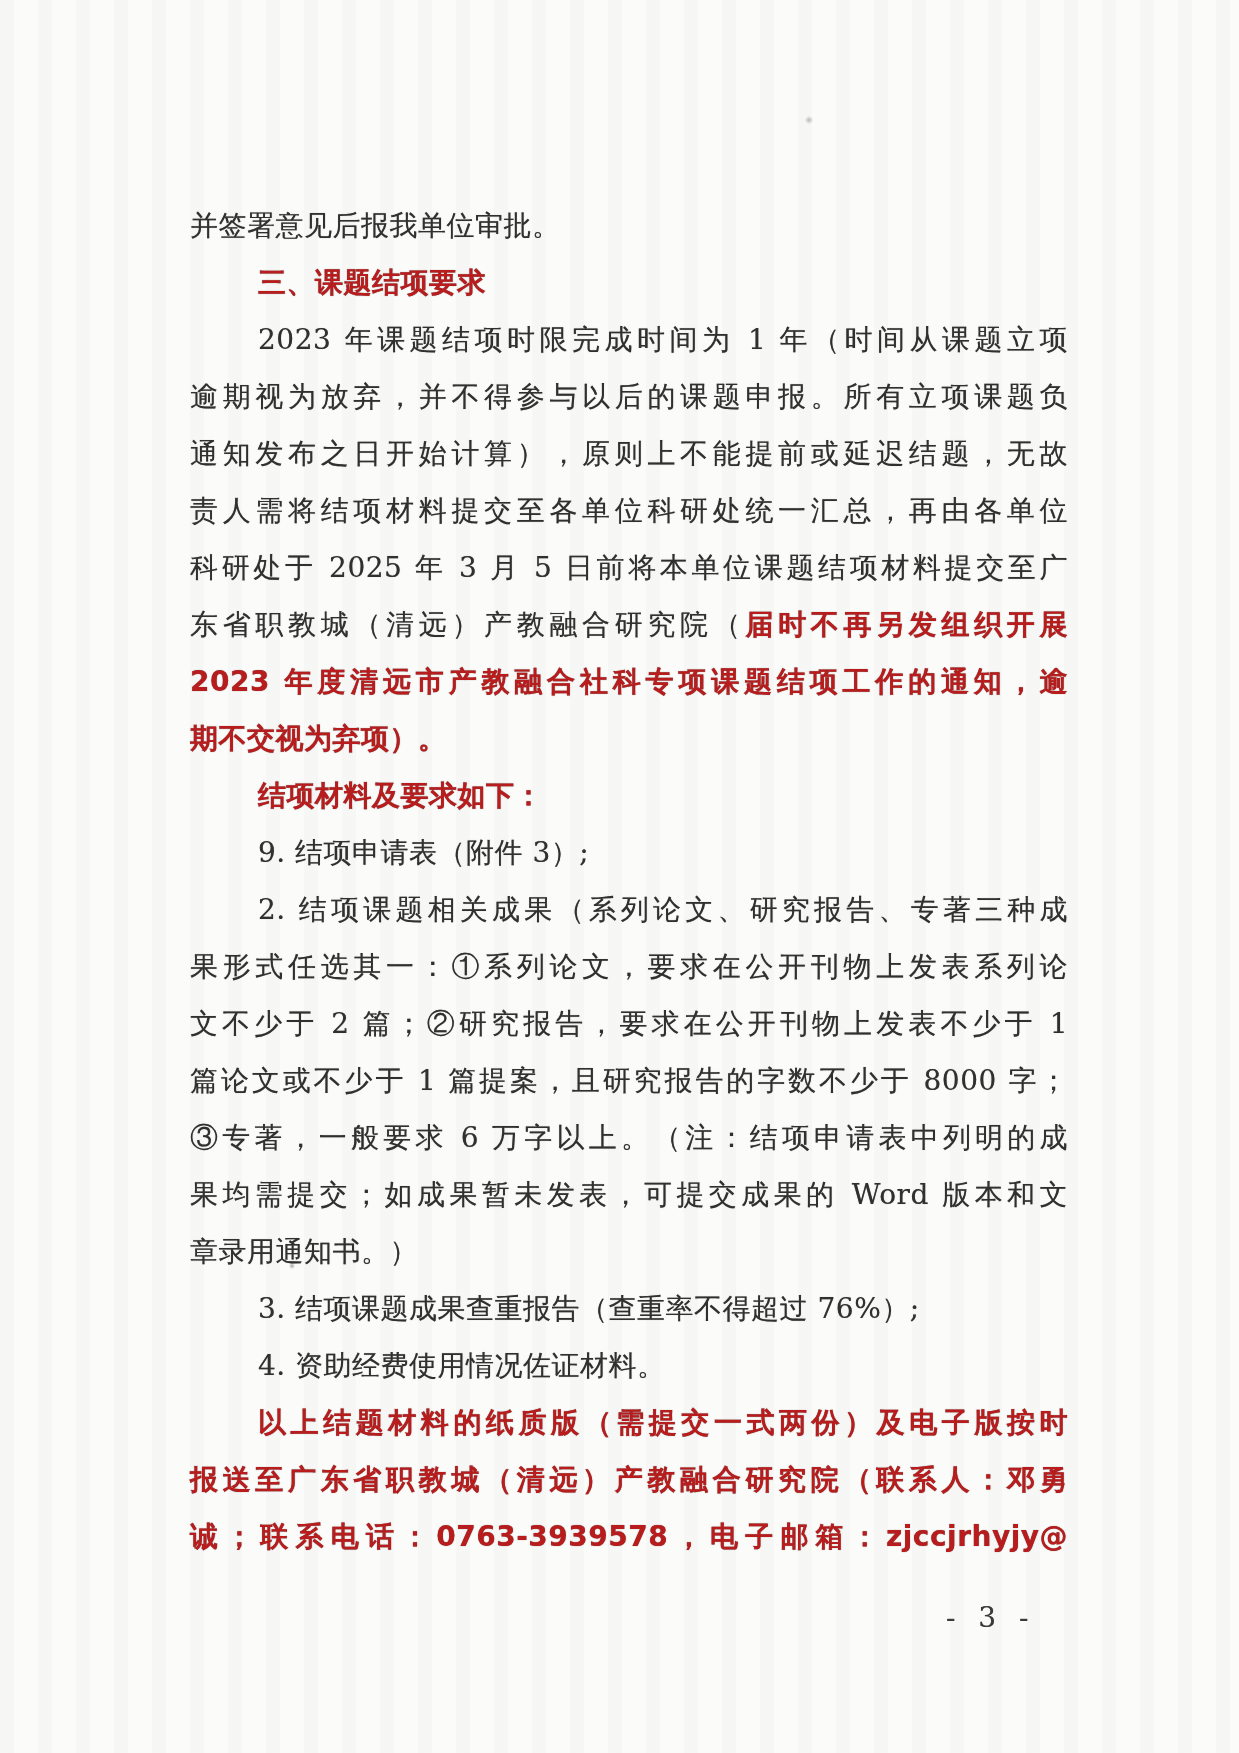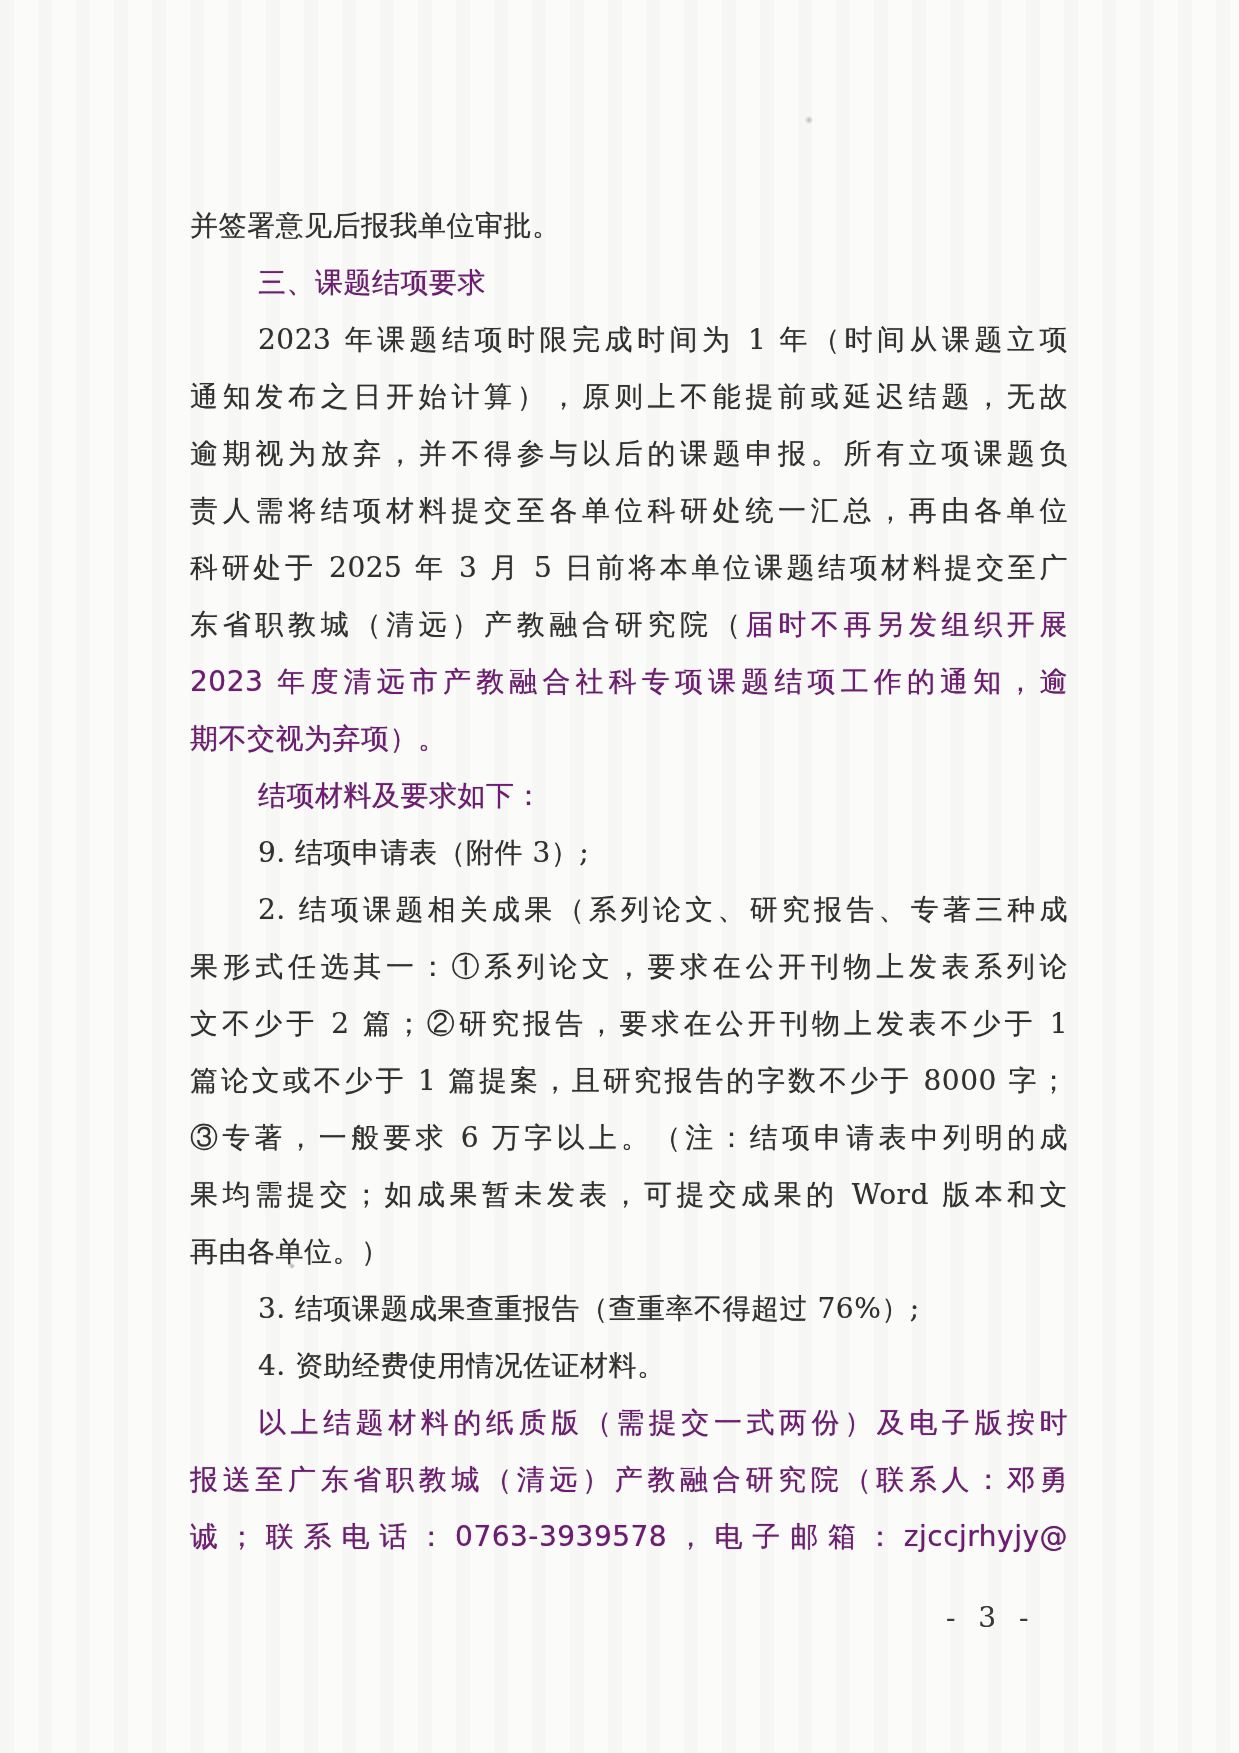--- a/index.html
+++ b/index.html
@@ -50,22 +50,22 @@
   }
   .doc-line.ind {
     padding-left: 68px;
   }
   .seg {
     font-family: "DejaVu Serif", serif;
     font-weight: 400;
   }
   .seg.bold {
     font-family: "DejaVu Sans", sans-serif;
-    font-weight: 400;
-    color: #701a75;
+    font-weight: 700;
+    color: #b91c1c;
     text-shadow: 0 0 0.9px rgba(20,20,20,0.65);
   }
   .page-number {
     position: absolute;
     left: 946px;
     top: 1601px;
     font-size: 28px;
     letter-spacing: 7px;
     color: #3a3a38;
     font-family: "DejaVu Serif", serif;
@@ -95,36 +95,36 @@
 
 <div class="scan-texture"></div>
 <div class="artifact-dot-1"></div>
 <div class="artifact-dot-2"></div>
 
 <div class="doc-body">
   <div>
       <div class="doc-line"><span class="seg">并签署意见后报我单位审批。</span></div>
       <div class="doc-line ind"><span class="seg bold">三、课题结项要求</span></div>
       <div class="doc-line ind jst"><span class="seg">2023 年课题结项时限完成时间为 1 年（时间从课题立项</span></div>
+      <div class="doc-line jst"><span class="seg">逾期视为放弃，并不得参与以后的课题申报。所有立项课题负</span></div>
       <div class="doc-line jst"><span class="seg">通知发布之日开始计算），原则上不能提前或延迟结题，无故</span></div>
-      <div class="doc-line jst"><span class="seg">逾期视为放弃，并不得参与以后的课题申报。所有立项课题负</span></div>
       <div class="doc-line jst"><span class="seg">责人需将结项材料提交至各单位科研处统一汇总，再由各单位</span></div>
       <div class="doc-line jst"><span class="seg">科研处于 2025 年 3 月 5 日前将本单位课题结项材料提交至广</span></div>
       <div class="doc-line jst"><span class="seg">东省职教城（清远）产教融合研究院（</span><span class="seg bold">届时不再另发组织开展</span></div>
       <div class="doc-line jst"><span class="seg bold">2023 年度清远市产教融合社科专项课题结项工作的通知，逾</span></div>
       <div class="doc-line"><span class="seg bold">期不交视为弃项）。</span></div>
       <div class="doc-line ind"><span class="seg bold">结项材料及要求如下：</span></div>
       <div class="doc-line ind"><span class="seg">9. 结项申请表（附件 3）;</span></div>
       <div class="doc-line ind jst"><span class="seg">2. 结项课题相关成果（系列论文、研究报告、专著三种成</span></div>
       <div class="doc-line jst"><span class="seg">果形式任选其一：①系列论文，要求在公开刊物上发表系列论</span></div>
       <div class="doc-line jst"><span class="seg">文不少于 2 篇；②研究报告，要求在公开刊物上发表不少于 1</span></div>
       <div class="doc-line jst"><span class="seg">篇论文或不少于 1 篇提案，且研究报告的字数不少于 8000 字；</span></div>
       <div class="doc-line jst"><span class="seg">③专著，一般要求 6 万字以上。（注：结项申请表中列明的成</span></div>
       <div class="doc-line jst"><span class="seg">果均需提交；如成果暂未发表，可提交成果的 Word 版本和文</span></div>
-      <div class="doc-line"><span class="seg">再由各单位。）</span></div>
+      <div class="doc-line"><span class="seg">章录用通知书。）</span></div>
       <div class="doc-line ind"><span class="seg">3. 结项课题成果查重报告（查重率不得超过 76%）;</span></div>
       <div class="doc-line ind"><span class="seg">4. 资助经费使用情况佐证材料。</span></div>
       <div class="doc-line ind jst"><span class="seg bold">以上结题材料的纸质版（需提交一式两份）及电子版按时</span></div>
       <div class="doc-line jst"><span class="seg bold">报送至广东省职教城（清远）产教融合研究院（联系人：邓勇</span></div>
       <div class="doc-line jst"><span class="seg bold">诚；联系电话：0763-3939578，电子邮箱：zjccjrhyjy@</span></div>
     </div>
 </div>
 
 <div class="page-number">- 3 -</div>
 

